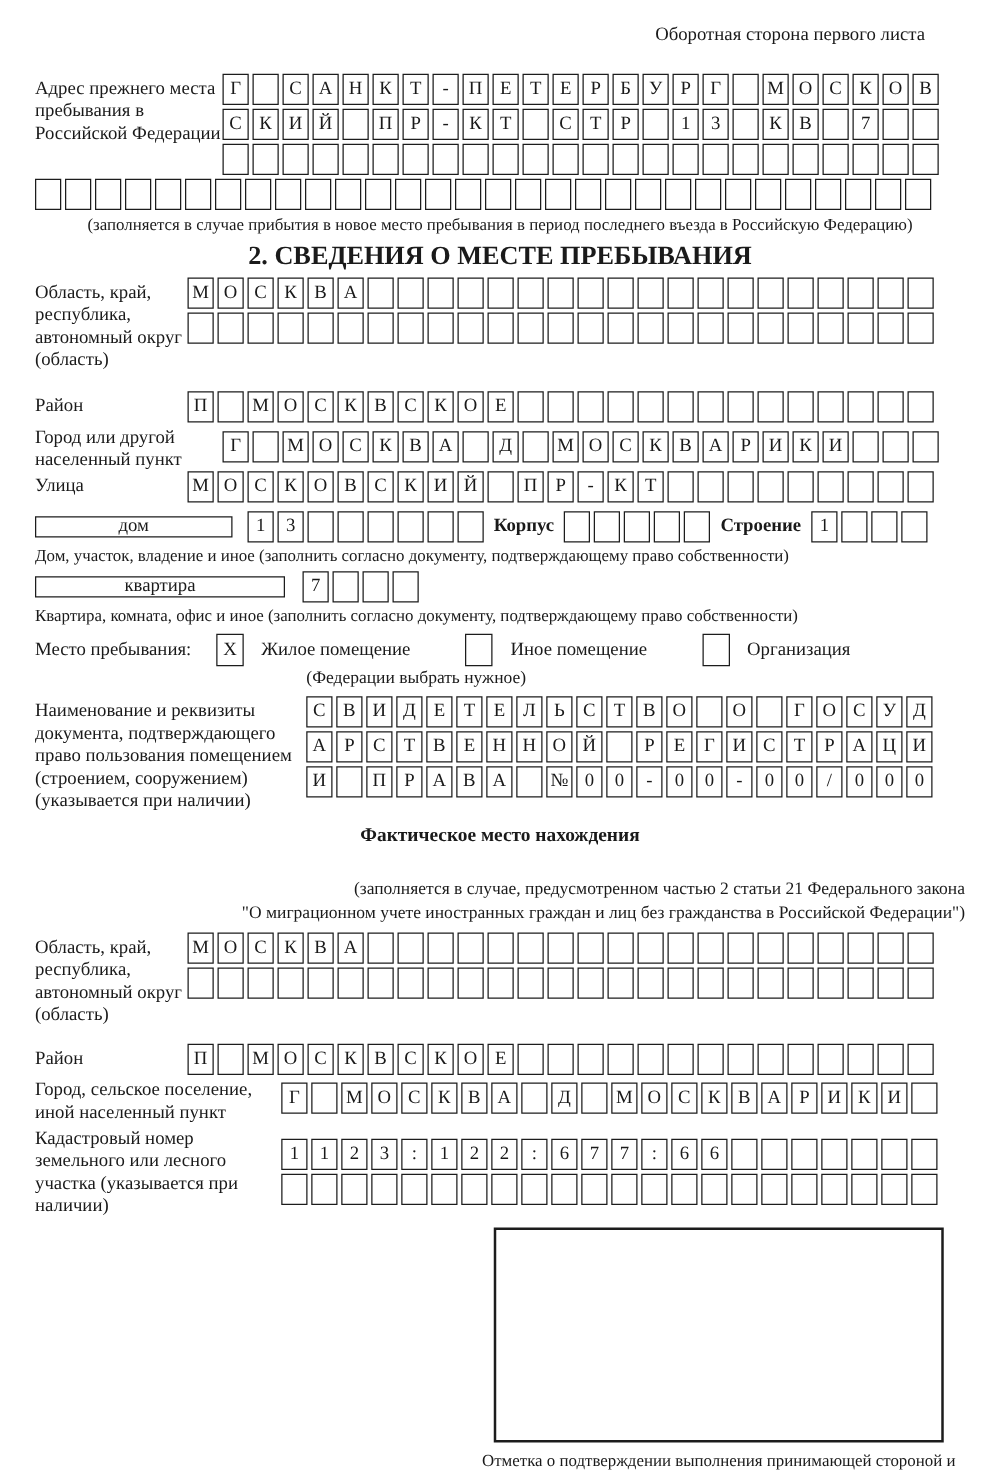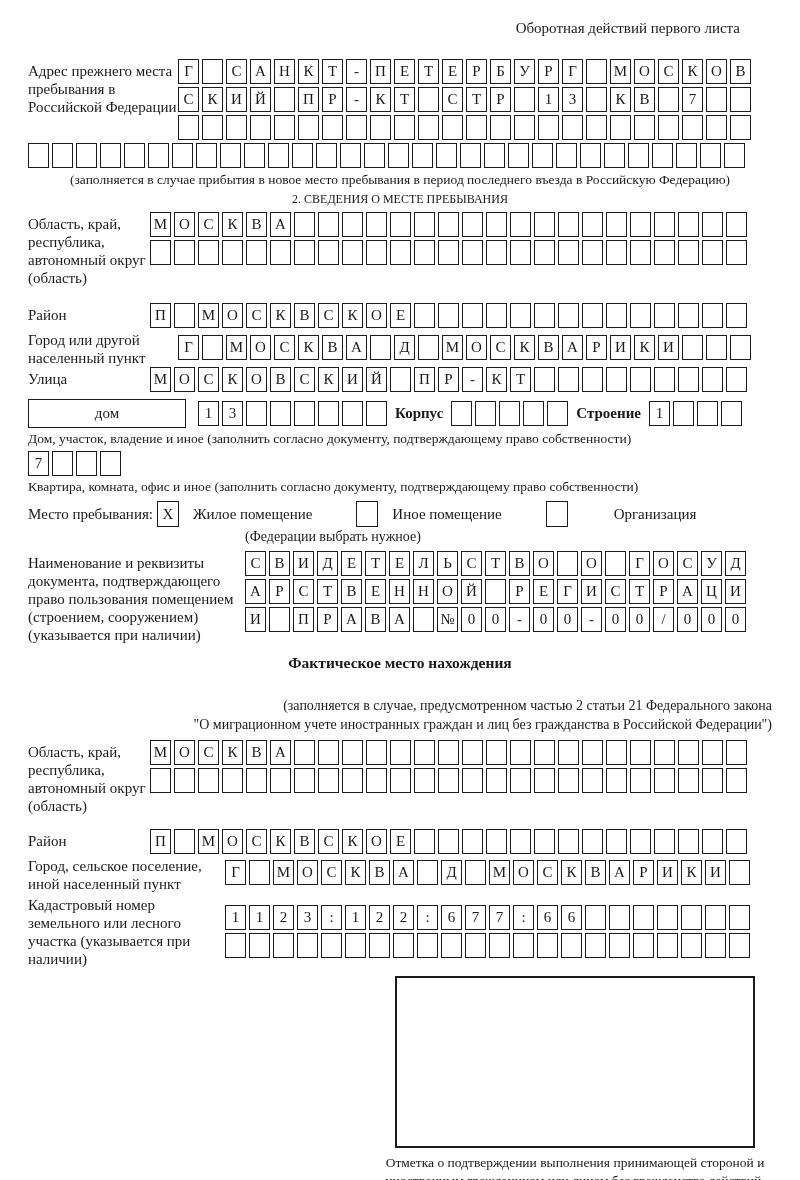--- a/index.html
+++ b/index.html
@@ -23,26 +23,26 @@
   .rows{flex:1;}
   .boxrow{display:flex;gap:3px;margin-bottom:3px;}
   .cell{
     width:21px;height:25px;box-sizing:border-box;
     border:1.5px solid #1c1c1c;background:#fff;
     display:inline-flex;align-items:center;justify-content:center;
     font-size:15px;flex-shrink:0;
   }
   .caption{font-size:13.5px;line-height:17px;}
   .caption.center{text-align:center;margin:1px 0 4px 0;}
-  .sec-title{text-align:center;font-weight:normal;font-size:12px;margin:3px 0 5px 0;}
+  .sec-title{text-align:center;font-weight:bold;font-size:21px;margin:3px 0 5px 0;}
   .fact-title{text-align:center;font-weight:bold;font-size:15.5px;margin:10px 0 24px 0;}
   .fact-sub{text-align:right;font-size:14px;line-height:19px;}
   .domrow{display:flex;align-items:center;margin:4px 0 2px 0;}
   .widebox{
-    height:29px;border:1.5px solid #1c1c1c;box-sizing:border-box;
+    height:17px;border:1.5px solid #1c1c1c;box-sizing:border-box;
     display:flex;align-items:center;justify-content:center;font-size:15px;flex-shrink:0;
   }
   .widebox.dom{width:158px;margin-right:12px;}
   .widebox.kv{width:200px;margin-right:14px;}
   .inline-lbl{font-size:15px;margin:0 8px;font-weight:bold;}
   .mestorow{display:flex;align-items:center;margin:6px 0 2px 0;font-size:15px;}
   .checkbox{
     width:22px;height:26px;box-sizing:border-box;border:1.5px solid #1c1c1c;
     display:inline-flex;align-items:center;justify-content:center;
     font-size:15px;flex-shrink:0;
@@ -57,21 +57,21 @@
   }
   .stamp-cap{
     width:390px;margin-left:352px;text-align:center;
     font-size:13.5px;line-height:18px;
   }
   .mb0{margin-bottom:0;}
 </style>
 </head>
 <body>
 
-<div class="hdr">Оборотная действий первого листа</div>
+<div class="hdr">Оборотная сторона первого листа</div>
 
 <div class="block">
   <div class="lbl w150">Адрес прежнего места пребывания в Российской Федерации</div>
   <div class="rows">
     <div class="boxrow">
         <span class="cell">Г</span>
         <span class="cell"></span>
         <span class="cell">С</span>
         <span class="cell">А</span>
         <span class="cell">Н</span>
@@ -367,40 +367,41 @@
   <div class="boxrow mb0">
       <span class="cell">1</span>
       <span class="cell"></span>
       <span class="cell"></span>
       <span class="cell"></span>
     </div>
 </div>
 <div class="caption">Дом, участок, владение и иное (заполнить согласно документу, подтверждающему право собственности)</div>
 
 <div class="domrow">
+  <div class="widebox kv">квартира</div>
   <div class="boxrow mb0">
       <span class="cell">7</span>
       <span class="cell"></span>
       <span class="cell"></span>
       <span class="cell"></span>
     </div>
 </div>
 <div class="caption">Квартира, комната, офис и иное (заполнить согласно документу, подтверждающему право собственности)</div>
 
 <div class="mestorow">
-  <span style="margin-right:4px;">Место пребывания:</span>
+  <span style="margin-right:20px;">Место пребывания:</span>
   <span class="opt">
     <span class="checkbox">X</span>
     <span>Жилое помещение</span>
   </span>
   <span class="opt">
     <span class="checkbox"></span>
     <span>Иное помещение</span>
   </span>
-  <span class="opt" style="margin-right:0;gap:32px;">
+  <span class="opt" style="margin-right:0;">
     <span class="checkbox"></span>
     <span>Организация</span>
   </span>
 </div>
 <div class="mesto-cap">(Федерации выбрать нужное)</div>
 
 <div class="block">
   <div class="lbl w217">Наименование и реквизиты документа, подтверждающего право пользования помещением (строением, сооружением) (указывается при наличии)</div>
   <div class="rows">
     <div class="boxrow">

